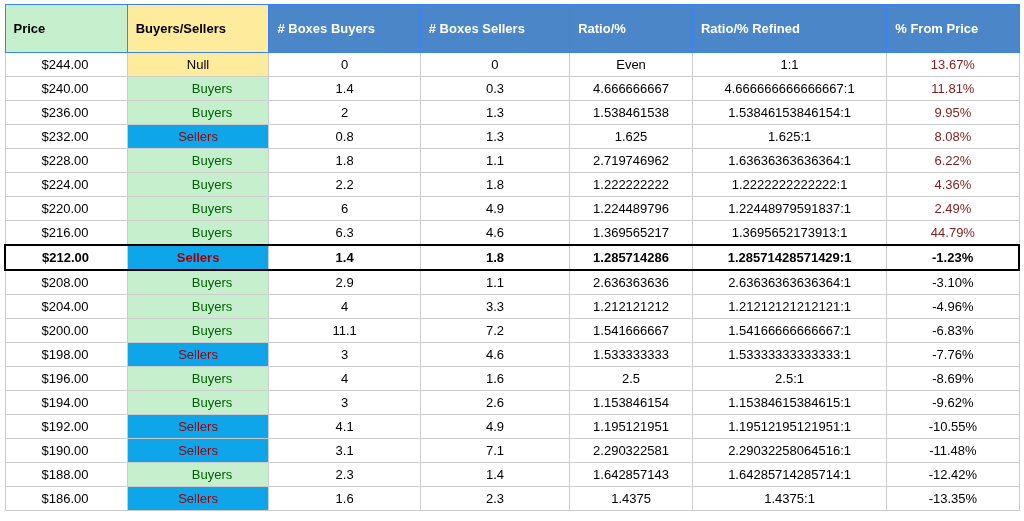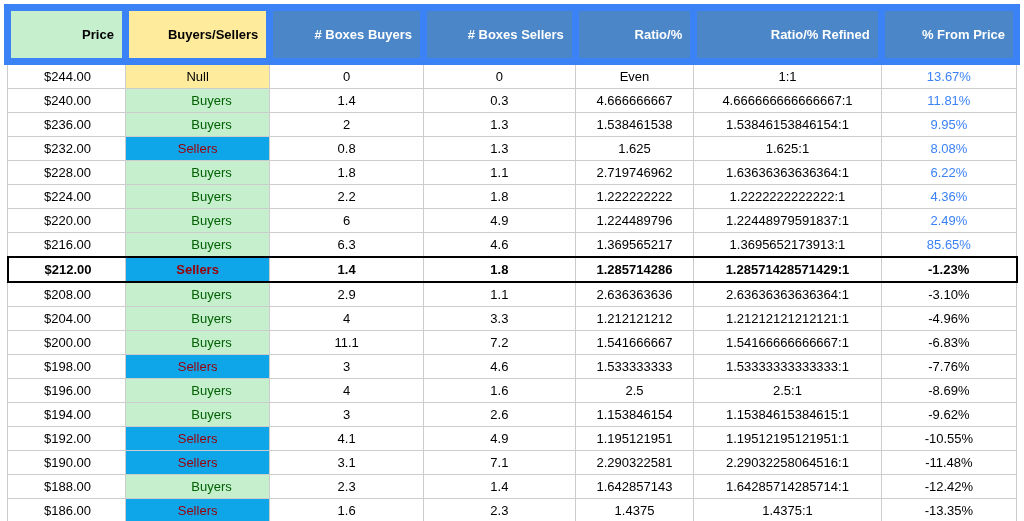--- a/index.html
+++ b/index.html
@@ -14,23 +14,23 @@
     }
     table {
       border-collapse: collapse;
       width: 100%;
       max-width: 1016px;
     }
     th {
       background: #4a86c8;
       color: #fff;
       font-weight: bold;
-      text-align: right;
+      text-align: left;
       padding: 16px 8px;
-      border: 7px solid #3b82f6;
+      border: 1px solid #3b82f6;
       font-size: 13px;
     }
     th.price-header {
       background: #c6efce;
       color: #000;
       font-weight: bold;
     }
     th.buyers-sellers-header {
       background: #ffeb9c;
       color: #000;
@@ -59,21 +59,21 @@
     }
     tr.highlight-row td:last-child {
       border-right: 2px solid #000;
     }
     .green { color: #006100; padding-left: 36px; }
     .red { color: #9c0006; }
     .bg-green { background-color: #c6efce; }
     .bg-red { background-color: #0ea5e9; }
     .bg-yellow { background-color: #ffeb9c; }
     .pct-negative { color: #000000; }
-    .pct-positive { color: #3b82f6; margin-top: 24px; }
+    .pct-positive { color: #7f1d1d; margin-top: 24px; }
   </style>
 </head>
 <body>
 
 <table>
   <thead>
     <tr>
       <th class="price-header">Price</th>
       <th class="buyers-sellers-header">Buyers/Sellers</th>
       <th># Boxes Buyers</th>
@@ -147,21 +147,21 @@
         <td>1.22448979591837:1</td>
         <td class="pct-positive">2.49%</td>
       </tr>
       <tr>
         <td class="price-cell">$216.00</td>
         <td class="bg-green green">Buyers</td>
         <td>6.3</td>
         <td>4.6</td>
         <td>1.369565217</td>
         <td>1.3695652173913:1</td>
-        <td class="pct-positive">85.65%</td>
+        <td class="pct-positive">44.79%</td>
       </tr>
       <tr class="highlight-row">
         <td class="price-cell">$212.00</td>
         <td class="bg-red red">Sellers</td>
         <td>1.4</td>
         <td>1.8</td>
         <td>1.285714286</td>
         <td>1.28571428571429:1</td>
         <td class="pct-negative">-1.23%</td>
       </tr>

